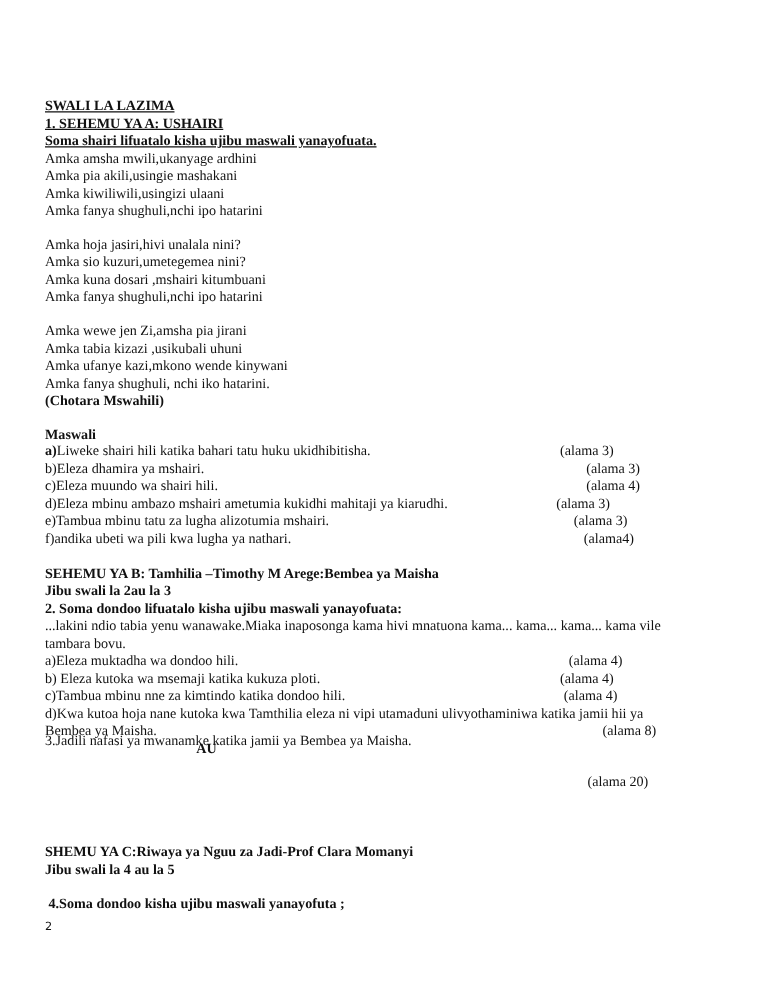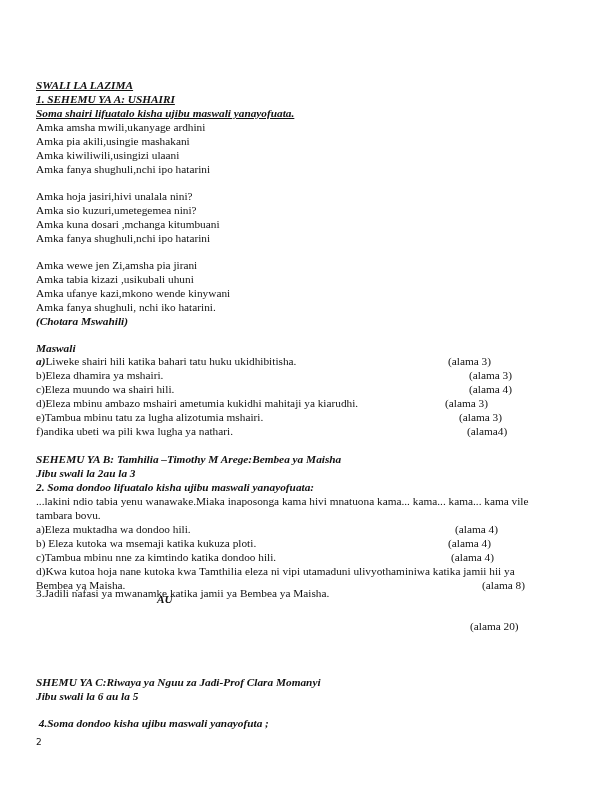--- a/index.html
+++ b/index.html
@@ -1,40 +1,40 @@
 <!DOCTYPE html>
 <html><head>
 <meta charset="utf-8">
 <style>
   html, body { margin: 0; padding: 0; background: #ffffff; }
   body { width: 612px; height: 792px; position: relative; overflow: hidden;
          font-family: "Liberation Serif", "DejaVu Serif", serif; color: #111; font-size: 11.3px; }
   .ln { position: absolute; left: 36px; white-space: nowrap; line-height: 14px; }
-  .b { font-weight: bold; font-style: italic; }
+  .b { font-weight: bold; }
   .u { text-decoration: underline; }
   .mk { position: absolute; white-space: nowrap; line-height: 14px; }
   .pg { position: absolute; left: 36px; top: 737px; font-family: "DejaVu Sans", sans-serif; font-size: 9px; }
 </style>
 </head>
 <body>
 
 <div>
 
   <div class="ln b u" style="top:78px">SWALI LA LAZIMA</div>
   <div class="ln b u" style="top:92px">1. SEHEMU YA A: USHAIRI</div>
   <div class="ln b u" style="top:106px">Soma shairi lifuatalo kisha ujibu maswali yanayofuata.</div>
 
   <div class="ln" style="top:120px">Amka amsha mwili,ukanyage ardhini</div>
   <div class="ln" style="top:134px">Amka pia akili,usingie mashakani</div>
   <div class="ln" style="top:148px">Amka kiwiliwili,usingizi ulaani</div>
   <div class="ln" style="top:162px">Amka fanya shughuli,nchi ipo hatarini</div>
 
   <div class="ln" style="top:189px">Amka hoja jasiri,hivi unalala nini?</div>
   <div class="ln" style="top:203px">Amka sio kuzuri,umetegemea nini?</div>
-  <div class="ln" style="top:217px">Amka kuna dosari ,mchanga kitumbuani</div>
+  <div class="ln" style="top:217px">Amka kuna dosari ,mshairi kitumbuani</div>
   <div class="ln" style="top:231px">Amka fanya shughuli,nchi ipo hatarini</div>
 
   <div class="ln" style="top:258px">Amka wewe jen Zi,amsha pia jirani</div>
   <div class="ln" style="top:272px">Amka tabia kizazi ,usikubali uhuni</div>
   <div class="ln" style="top:286px">Amka ufanye kazi,mkono wende kinywani</div>
   <div class="ln" style="top:300px">Amka fanya shughuli, nchi iko hatarini.</div>
   <div class="ln b" style="top:314px">(Chotara Mswahili)</div>
 
   <div class="ln b" style="top:341px">Maswali</div>
 
@@ -70,17 +70,17 @@
   <div class="mk" style="top:550px;left:451px">(alama 4)</div>
   <div class="ln" style="top:564px">d)Kwa kutoa hoja  nane kutoka kwa Tamthilia eleza ni vipi utamaduni ulivyothaminiwa katika jamii hii ya</div>
   <div class="ln" style="top:578px">Bembea ya Maisha.</div>
   <div class="mk" style="top:578px;left:482px">(alama 8)</div>
   <div class="mk b" style="top:592px;left:157px">AU</div>
 
   <div class="ln" style="top:586px">3.Jadili nafasi ya mwanamke katika jamii ya Bembea ya Maisha.</div>
   <div class="mk" style="top:619px;left:470px">(alama 20)</div>
 
   <div class="ln b" style="top:675px">SHEMU YA C:Riwaya ya Nguu za Jadi-Prof Clara Momanyi</div>
-  <div class="ln b" style="top:689px">Jibu swali la 6 au la 5</div>
+  <div class="ln b" style="top:689px">Jibu swali la 4 au la 5</div>
   <div class="ln b" style="top:716px;white-space:pre"> 4.Soma dondoo kisha ujibu maswali yanayofuta ;</div>
 
   <div class="pg">2</div>
 </div>
 
 </body></html>

